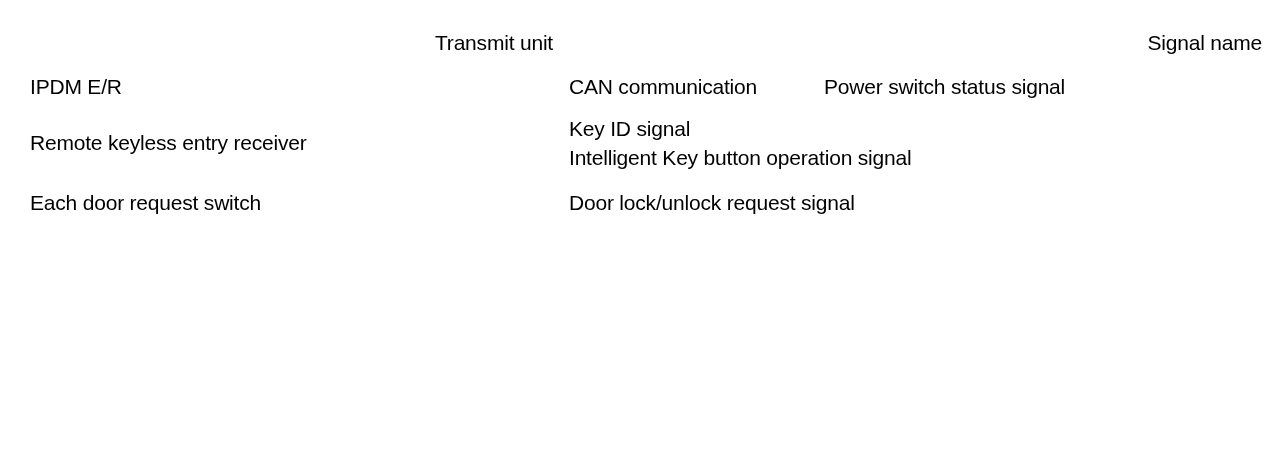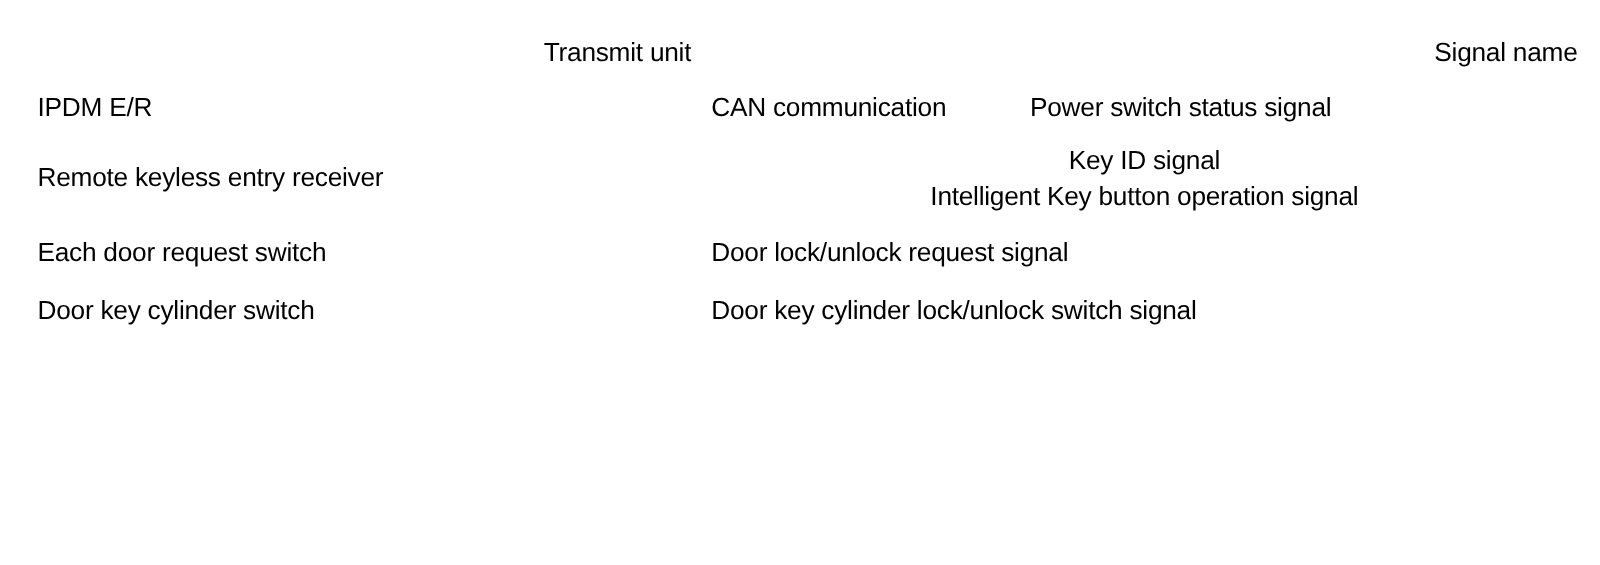--- a/index.html
+++ b/index.html
@@ -65,21 +65,20 @@
     display: table-cell;
     vertical-align: middle;
     padding-top: 0;
     padding-bottom: 0;
   }
   .cell.tall .line {
     display: block;
     font-size: 21px;
     line-height: 29px;
     white-space: nowrap;
-    text-align: center;
   }
 
   
   .vsep {
     border-left: 2px solid #000000;
   }
 
   .col-transmit { width: 539px; }
   .col-sig-a    { width: 255px; }
   .col-sig-b    { width: 454px; }
@@ -156,24 +155,20 @@
 
         <tr class="row-sep-full">
           <td colspan="3" class="seg-thin"></td>
         </tr>
 
 
         <tr class="row-sep-full">
           <td colspan="3" class="seg-thin"></td>
         </tr>
 
-        <tr>
-          <td class="cell pad">Door key cylinder switch</td>
-          <td class="cell pad vsep" colspan="2">Door key cylinder lock/unlock switch signal</td>
-        </tr>
 
         <tr class="row-sep-full">
           <td colspan="3" class="seg-thin"></td>
         </tr>
 
 
         <tr class="row-sep-full">
           <td colspan="3" class="seg-thick"></td>
         </tr>
 

